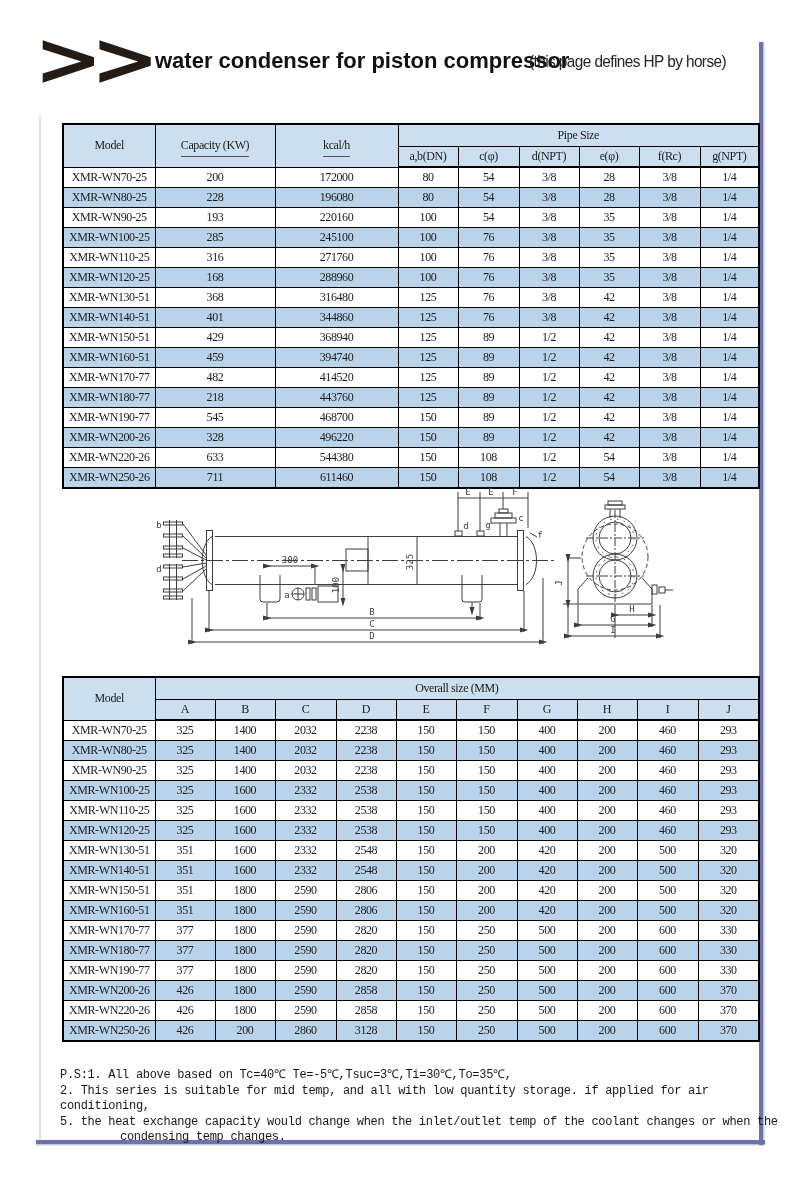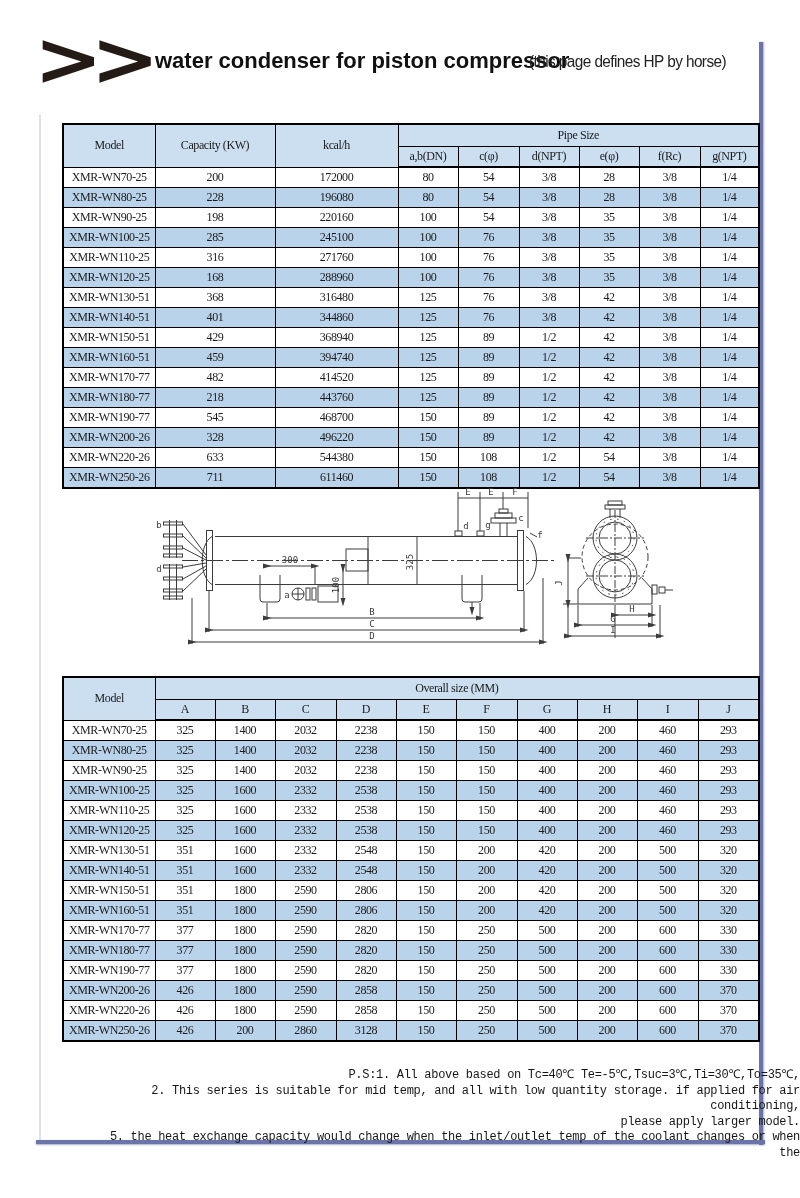--- a/index.html
+++ b/index.html
@@ -30,29 +30,29 @@
   #overall-table{top:676px;}
   th,td{border:1px solid #000;text-align:center;vertical-align:middle;
     font-weight:normal;font-size:12px;padding:0;letter-spacing:-.4px;
     overflow:hidden;white-space:nowrap;}
   thead th{background:#cbdff0;}
   thead tr.group-row th{height:21px;}
   thead tr.sub-row th{height:19px;}
   thead tr.sub-row th{border-bottom:2px solid #000;}
   tbody td{height:19px;background:#ffffff;}
   tbody tr:nth-child(even) td{background:#b9d3ea;}
-  .uline{border-bottom:1px solid #555;padding-bottom:15px;}
+  .uline{border-bottom:1px solid #555;padding-bottom:4px;}
   
   .drawing{position:absolute;left:60px;top:478px;}
   .drawing text{font-family:"DejaVu Sans Mono",monospace;}
   
   .notes{position:absolute;left:60px;top:1068px;font-size:12px;line-height:15.5px;
-    color:#161616;letter-spacing:-.3px;text-align:right;}
+    color:#161616;letter-spacing:-.3px;}
   .note-l0{margin-left:0;}
-  .note-l1{margin-left:28px;}
+  .note-l1{}
   .note-l2{margin-left:60px;}
 </style>
 </head>
 <body>
 
 <div class="frame-left"></div>
 <div class="frame-right"></div>
 <div class="frame-bottom"></div>
 
 <div class="chevrons">&gt;&gt;</div>
@@ -105,21 +105,21 @@
         <td>196080</td>
         <td>80</td>
         <td>54</td>
         <td>3/8</td>
         <td>28</td>
         <td>3/8</td>
         <td>1/4</td>
       </tr>
       <tr>
         <td>XMR-WN90-25</td>
-        <td>198</td>
+        <td>193</td>
         <td>220160</td>
         <td>100</td>
         <td>54</td>
         <td>3/8</td>
         <td>35</td>
         <td>3/8</td>
         <td>1/4</td>
       </tr>
       <tr>
         <td>XMR-WN100-25</td>
@@ -651,15 +651,15 @@
         <td>200</td>
         <td>600</td>
         <td>370</td>
       </tr>
     </tbody>
 </table>
 
 <div class="notes">
   <div class="note-l0">P.S:1. All above based on Tc=40℃ Te=-5℃,Tsuc=3℃,Ti=30℃,To=35℃,</div>
   <div class="note-l1">2. This series is suitable for mid temp, and all with low quantity storage. if applied for air conditioning,</div>
-  <div class="note-l2">please apply larger model.</div>
   <div class="note-l1">5. the heat exchange capacity would change when the inlet/outlet temp of the coolant changes or when the</div>
+  <div class="note-l2">condensing temp changes.</div>
 </div>
 
 </body></html>

